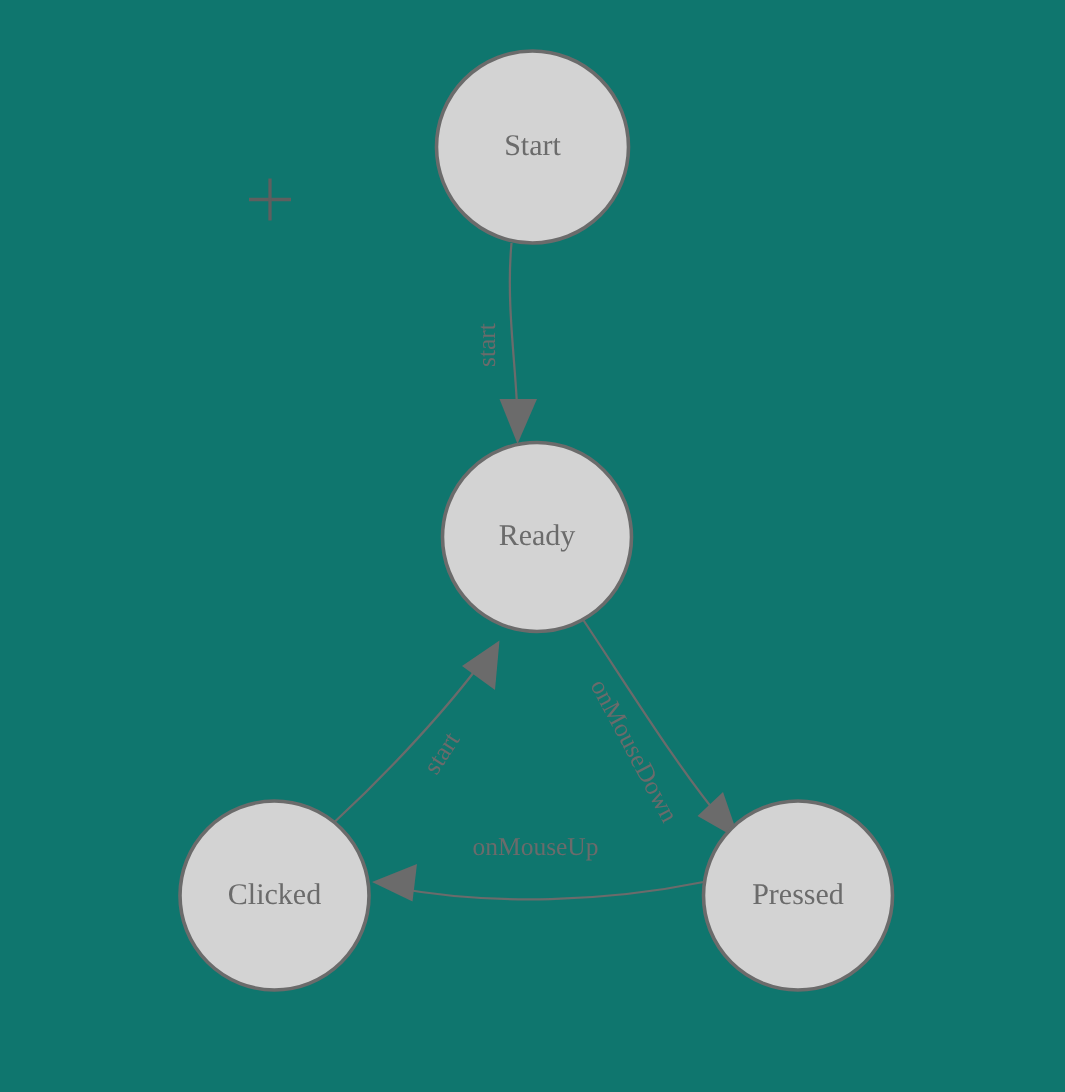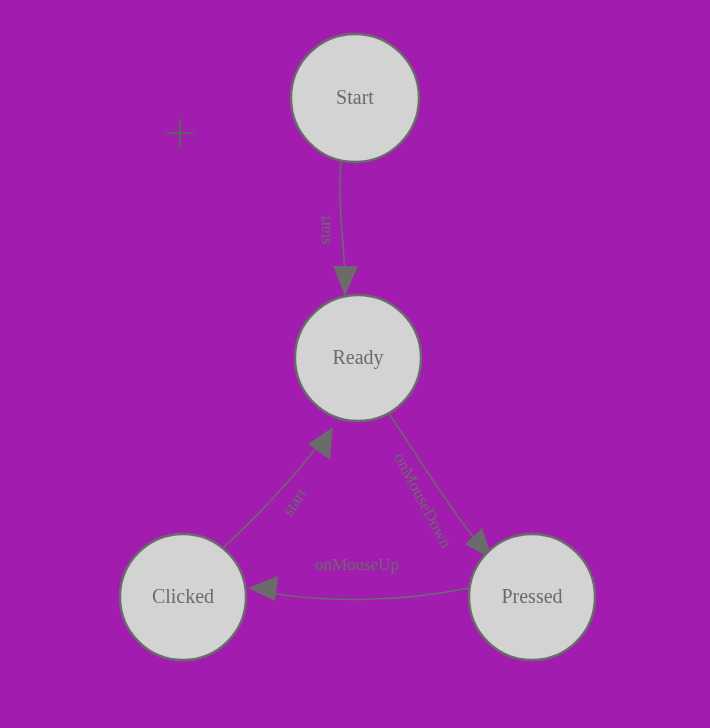--- a/index.html
+++ b/index.html
@@ -10,21 +10,21 @@
   body {
     width: 710px;
     height: 728px;
     overflow: hidden;
     font-family: "Liberation Serif", "DejaVu Serif", serif;
   }
   #canvas-root {
     position: relative;
     width: 710px;
     height: 728px;
-    background: #a21caf;
+    background: #0f766e;
   }
   #diagram-svg {
     position: absolute;
     top: 0;
     left: 0;
     width: 710px;
     height: 728px;
     display: block;
   }
   .node-circle {

